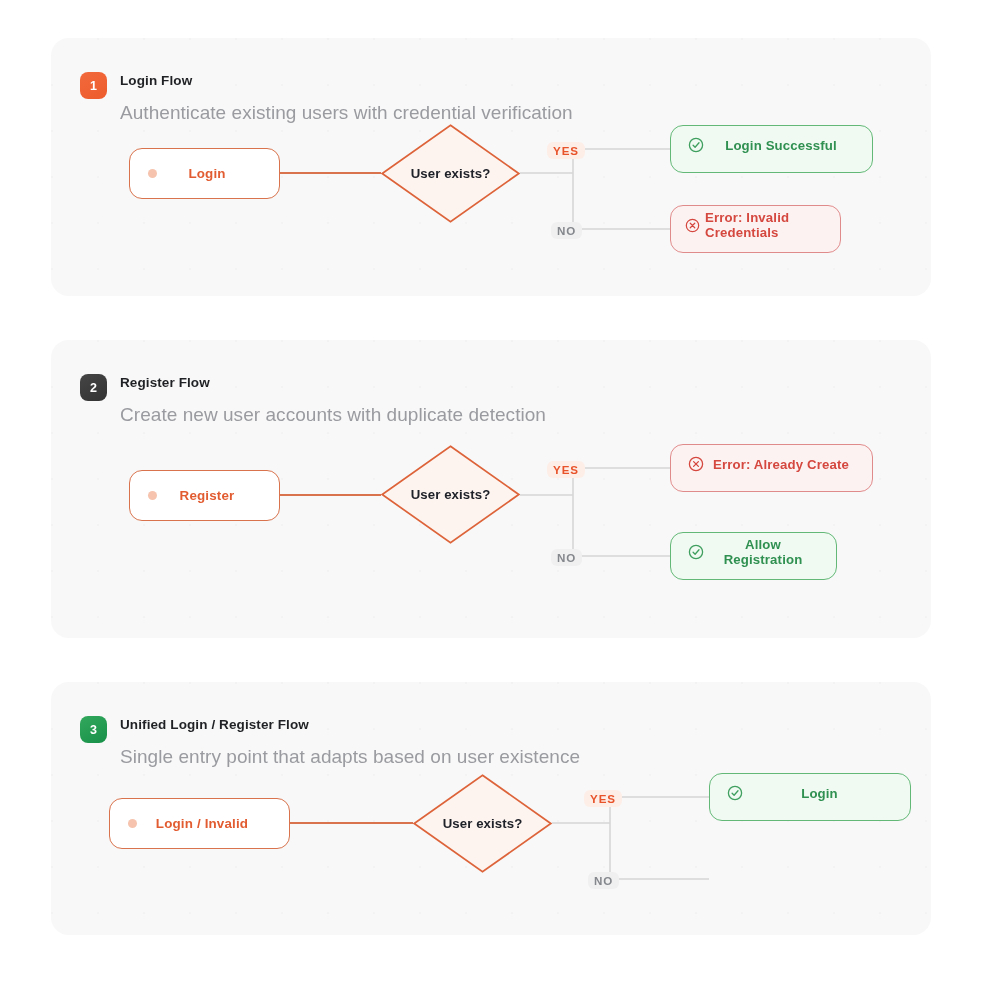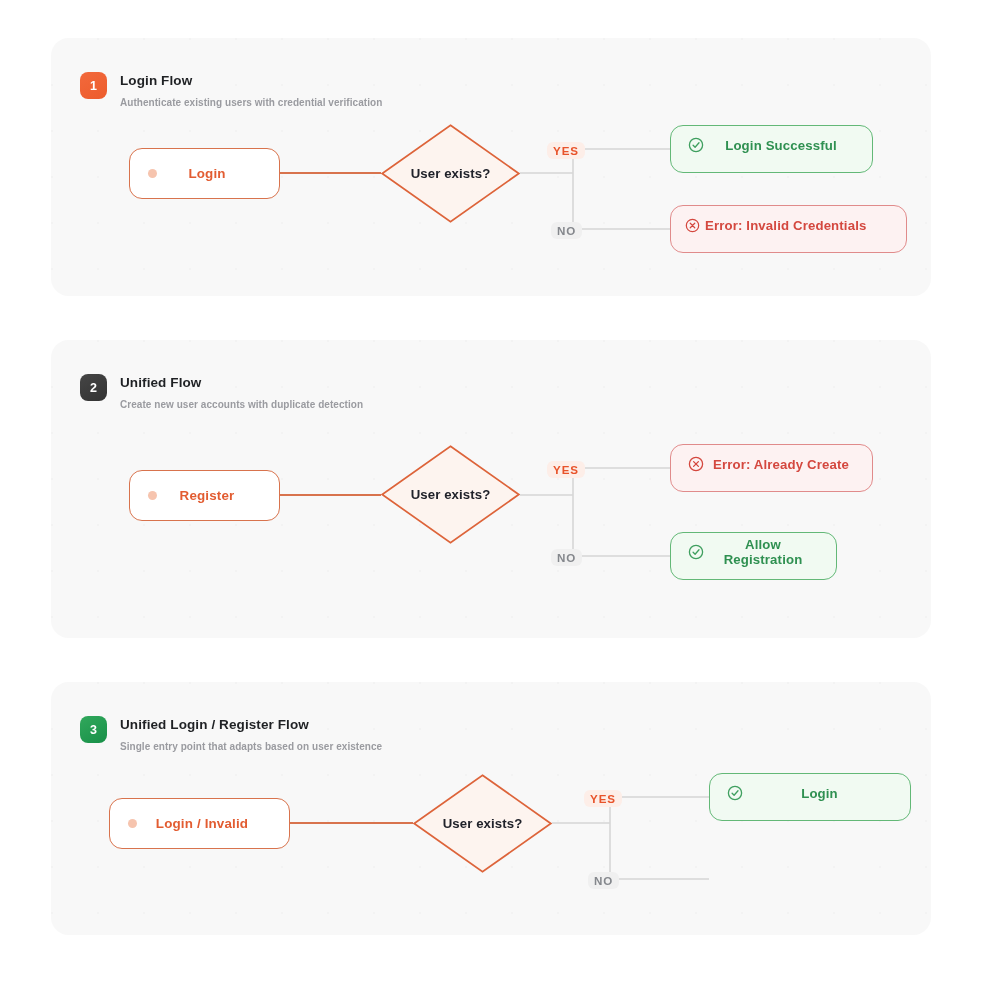--- a/index.html
+++ b/index.html
@@ -67,23 +67,23 @@
 
   .head-text { padding-top: 1px; }
   .card-title {
     font-size: 13.5px;
     font-weight: 700;
     color: #1f2124;
     letter-spacing: 0.1px;
     line-height: 16px;
   }
   .card-sub {
-    margin-top: 5px;
-    font-size: 10px;
-    font-weight: 700;
+    margin-top: 15px;
+    font-size: 19px;
+    font-weight: 400;
     color: #9a9ba0;
     letter-spacing: 0.05px;
     line-height: 17px;
   }
 
   
   .flow {
     position: absolute;
     left: 0; top: 0;
     width: 880px; height: 100%;
@@ -229,37 +229,37 @@
       <div class="branch-label branch-no" style="left:500px; top:184px;">NO</div>
 
       <div class="node outcome success" style="left:619px; top:87px; width:203px;">
         <svg class="oc-icon" width="16" height="16" viewBox="0 0 16 16">
           <circle cx="8" cy="8" r="6.6" fill="none" stroke="#3f9f5f" stroke-width="1.3"></circle>
           <path d="M5.1 8.2 L7.1 10.2 L11.0 5.7" fill="none" stroke="#3f9f5f" stroke-width="1.3" stroke-linecap="round" stroke-linejoin="round"></path>
         </svg>
         <span class="oc-label">Login Successful</span>
       </div>
 
-      <div class="node outcome error tight" style="left:619px; top:167px; width:237px; padding-left:14px;">
+      <div class="node outcome error tight" style="left:619px; top:167px; width:171px; padding-left:14px;">
         <svg class="oc-icon" width="15" height="15" viewBox="0 0 16 16">
           <circle cx="8" cy="8" r="6.6" fill="none" stroke="#d4483f" stroke-width="1.3"></circle>
           <path d="M5.6 5.6 L10.4 10.4 M10.4 5.6 L5.6 10.4" fill="none" stroke="#d4483f" stroke-width="1.3" stroke-linecap="round"></path>
         </svg>
         <span class="oc-label">Error: Invalid Credentials</span>
       </div>
 
     </div>
   </div>
 
   <div class="card card-2">
 
     <div class="card-head">
       <div class="badge badge-dark">2</div>
       <div class="head-text">
-        <div class="card-title">Unified Flow</div>
+        <div class="card-title">Register Flow</div>
         <div class="card-sub">Create new user accounts with duplicate detection</div>
       </div>
     </div>
 
     <div class="flow">
 
       <svg class="connectors">
         <line x1="229" y1="155" x2="330" y2="155" stroke="#d8734d" stroke-width="1.8"></line>
         <line x1="469" y1="155" x2="522" y2="155" stroke="#d6d6d6" stroke-width="1.6"></line>
         <line x1="522" y1="128" x2="522" y2="216" stroke="#d6d6d6" stroke-width="1.6"></line>

